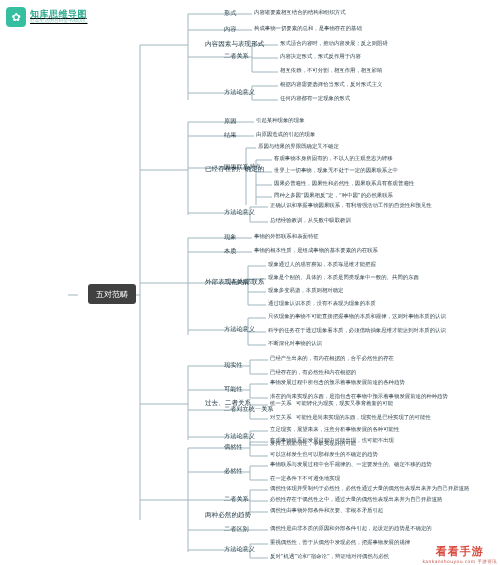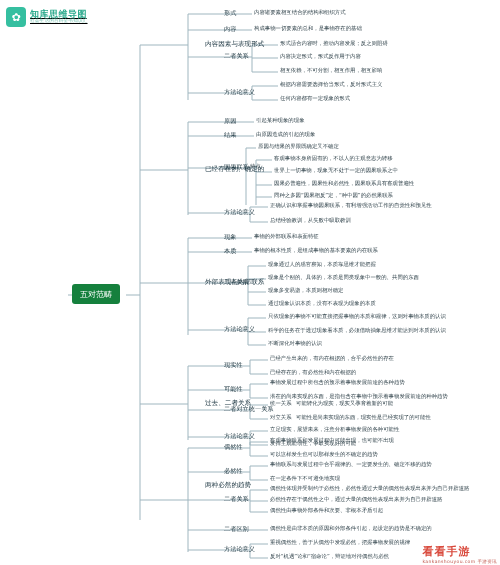--- a/index.html
+++ b/index.html
@@ -8,31 +8,31 @@
 
   
   .logo-box{position:absolute;left:6px;top:4px;width:120px;height:26px;display:flex;align-items:center;gap:4px;}
   .logo-mark{width:20px;height:20px;border-radius:4px;background:#35bfa0;display:flex;align-items:center;justify-content:center;color:#fff;font-size:11px;}
   .logo-txt{display:flex;flex-direction:column;justify-content:center;line-height:1.05;text-decoration:underline;}
   .logo-title{font-size:9px;color:#2aa98c;font-weight:bold;letter-spacing:.5px;}
   .logo-sub{font-size:4.6px;color:#6fbfae;letter-spacing:.2px;}
 
   
   .root-node{position:absolute;left:8px;top:284px;width:60px;height:22px;background:#0f4f5f;border-radius:4px;color:#ffffff;font-size:9px;display:flex;align-items:center;justify-content:center;letter-spacing:1px;}
-  .l1-node{position:absolute;left:72px;top:284px;width:48px;height:20px;background:#15803d;border-radius:3px;color:#fff;font-size:8px;display:flex;align-items:center;justify-content:center;}
+  .l1-node{position:absolute;left:88px;top:284px;width:48px;height:20px;background:#404040;border-radius:3px;color:#fff;font-size:8px;display:flex;align-items:center;justify-content:center;}
 
   
   .lbl{position:absolute;font-size:6.2px;color:#20343c;white-space:nowrap;line-height:1;}
   .lbl.l2{font-size:6.6px;color:#16303c;margin-left:31px;}
   .lbl.l3{font-size:6.2px;color:#1d3640;}
   .lbl.l4{font-size:5.4px;color:#33454d;}
 
   svg.edges{position:absolute;left:0;top:0;width:500px;height:565px;pointer-events:none;}
 
-  .footer{position:absolute;right:3px;bottom:1px;text-align:left;}
+  .footer{position:absolute;right:3px;bottom:1px;text-align:center;}
   .footer-main{font-size:11px;color:#d94a3d;font-weight:bold;letter-spacing:1px;}
   .footer-sub{font-size:4.5px;color:#c0564c;letter-spacing:.4px;}
 </style>
 </head>
 <body>
 
 <div id="root">
 
   <div class="logo-box">
     <div class="logo-mark">✿</div>
@@ -222,21 +222,21 @@
   <div class="lbl l4" style="left:270px;top:394px;">潜在的尚未实现的东西，是指包含在事物中预示着事物发展前途的种种趋势</div>
   <div class="lbl l3" style="left:224px;top:406px;">二者对立统一关系</div>
   <div class="lbl l4" style="left:270px;top:401px;">统一关系</div>
   <div class="lbl l4" style="left:296px;top:401px;">可能转化为现实，现实又孕育着新的可能</div>
   <div class="lbl l4" style="left:270px;top:415px;">对立关系</div>
   <div class="lbl l4" style="left:296px;top:415px;">可能性是尚未实现的东西，现实性是已经实现了的可能性</div>
   <div class="lbl l3" style="left:224px;top:433px;">方法论意义</div>
   <div class="lbl l4" style="left:270px;top:427px;">立足现实，展望未来，注意分析事物发展的各种可能性</div>
   <div class="lbl l4" style="left:270px;top:441px;">发挥主观能动性，争取实现好的可能</div>
 
-  <div class="lbl l2" style="left:174px;top:482px;">两种必然的趋势</div>
+  <div class="lbl l2" style="left:174px;top:512px;">两种必然的趋势</div>
   <div class="lbl l3" style="left:224px;top:444px;">偶然性</div>
   <div class="lbl l4" style="left:270px;top:438px;">客观事物联系和发展过程中可能出现，也可能不出现</div>
   <div class="lbl l4" style="left:270px;top:452px;">可以这样发生也可以那样发生的不确定的趋势</div>
   <div class="lbl l3" style="left:224px;top:468px;">必然性</div>
   <div class="lbl l4" style="left:270px;top:462px;">事物联系与发展过程中合乎规律的、一定要发生的、确定不移的趋势</div>
   <div class="lbl l4" style="left:270px;top:476px;">在一定条件下不可避免地实现</div>
   <div class="lbl l3" style="left:224px;top:496px;">二者关系</div>
   <div class="lbl l4" style="left:270px;top:486px;">偶然性体现并受制约于必然性，必然性通过大量的偶然性表现出来并为自己开辟道路</div>
   <div class="lbl l4" style="left:270px;top:497px;">必然性存在于偶然性之中，通过大量的偶然性表现出来并为自己开辟道路</div>
   <div class="lbl l4" style="left:270px;top:508px;">偶然性由事物外部条件和次要、非根本矛盾引起</div>

